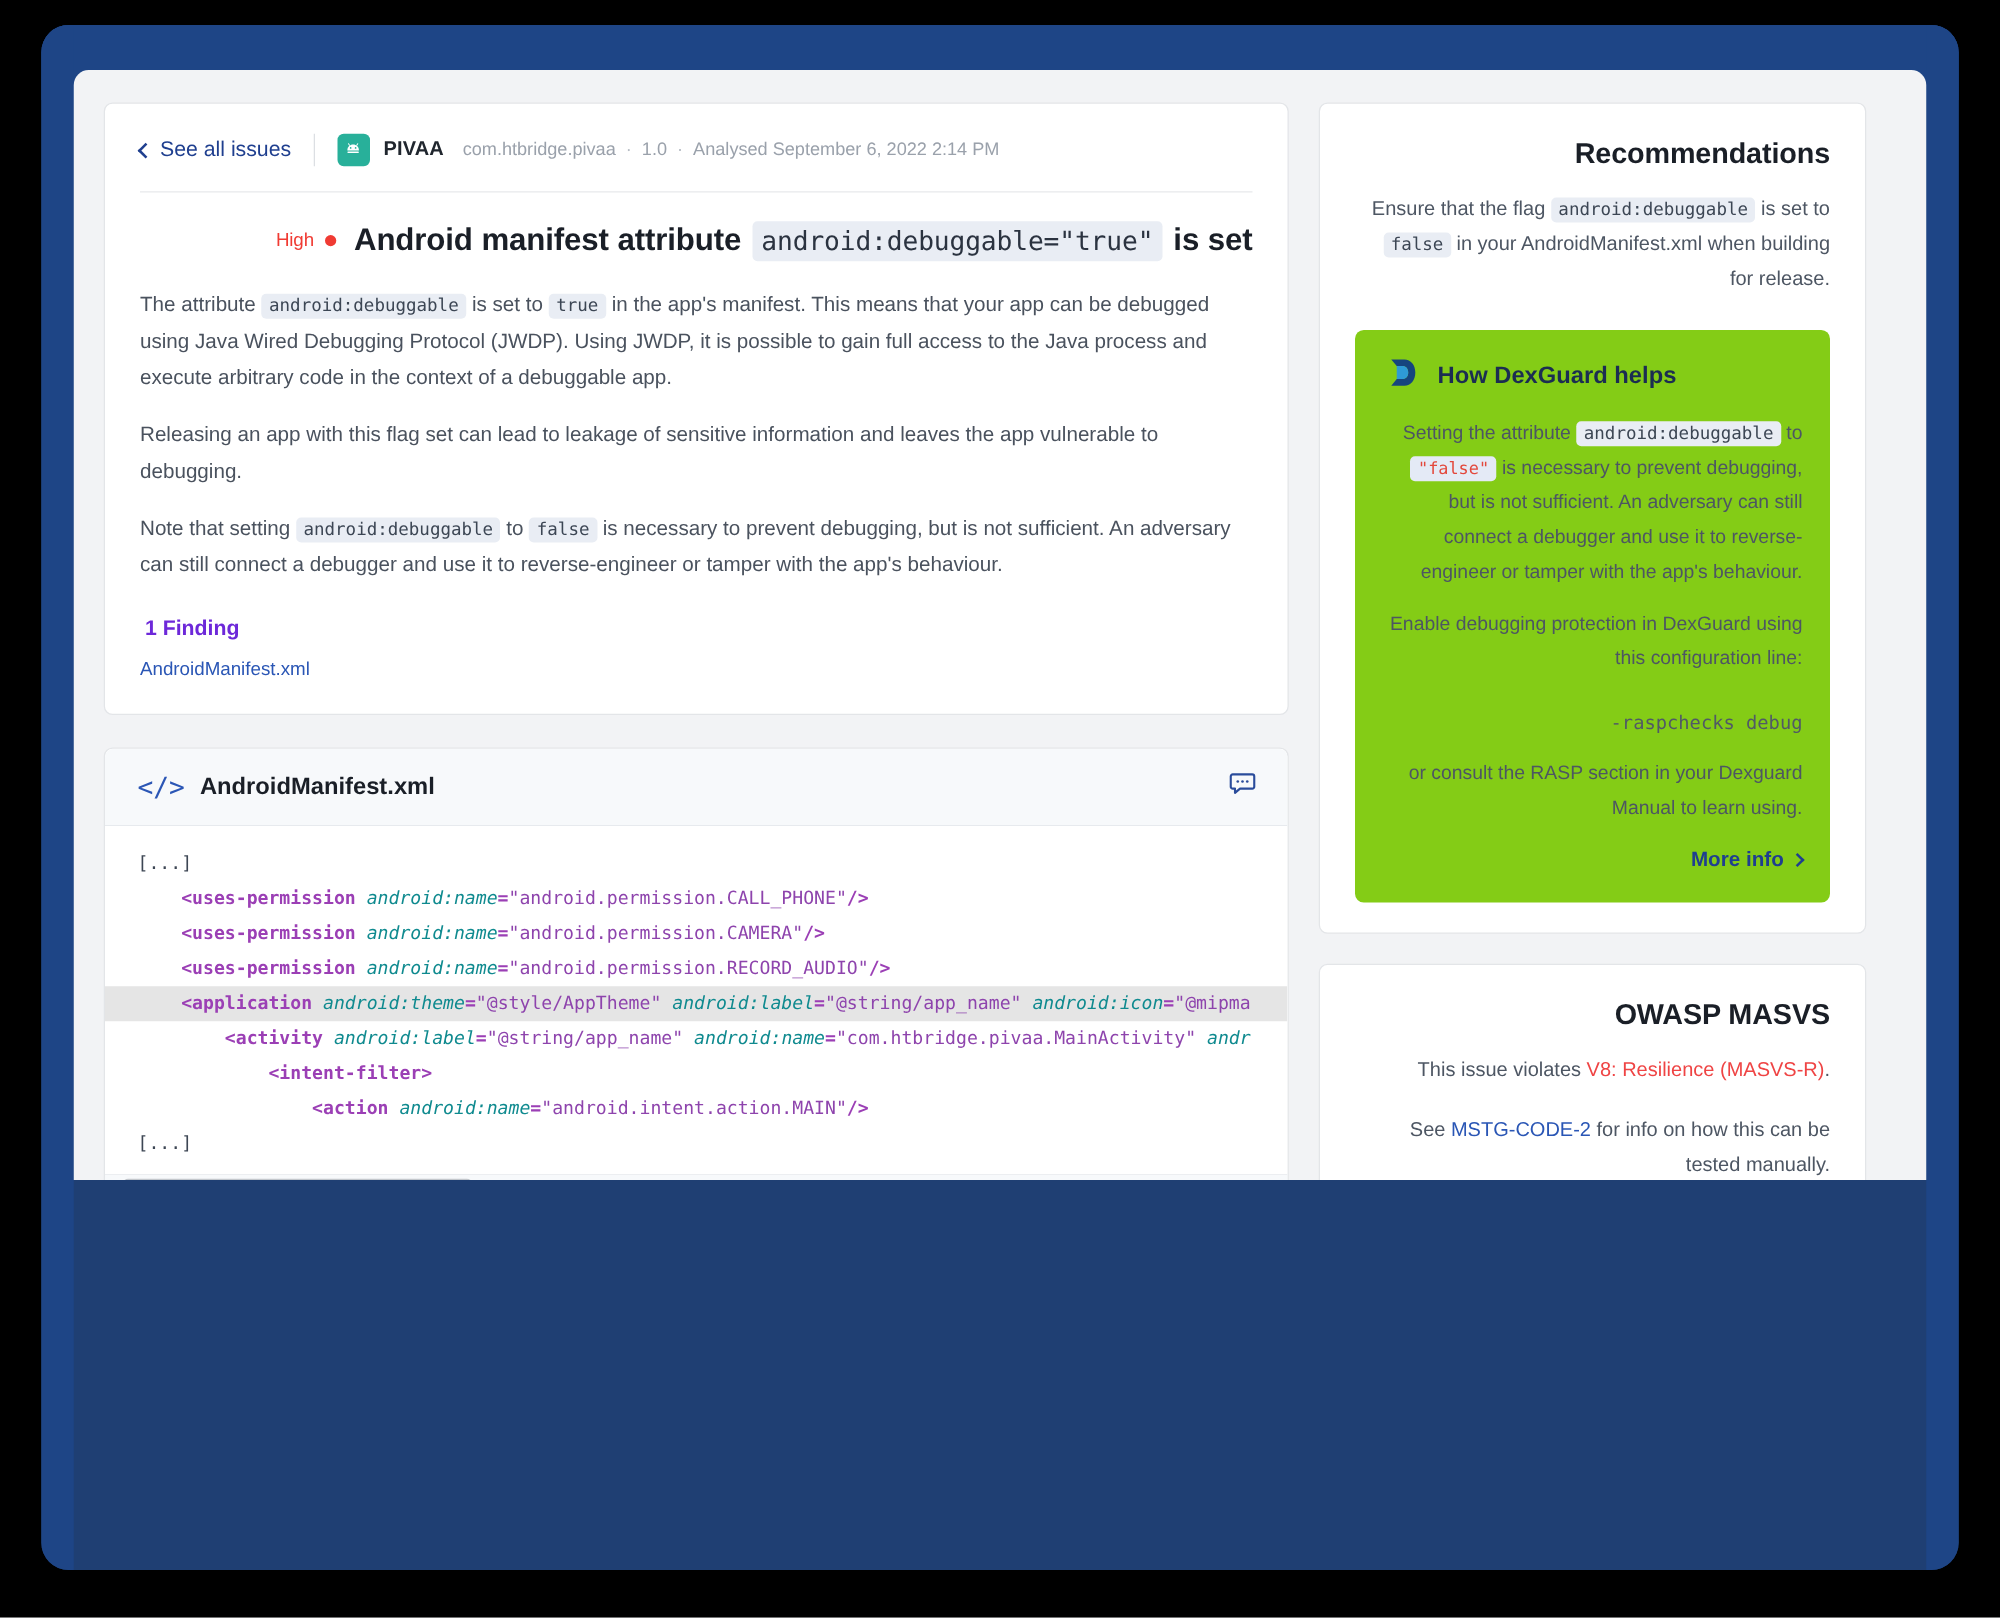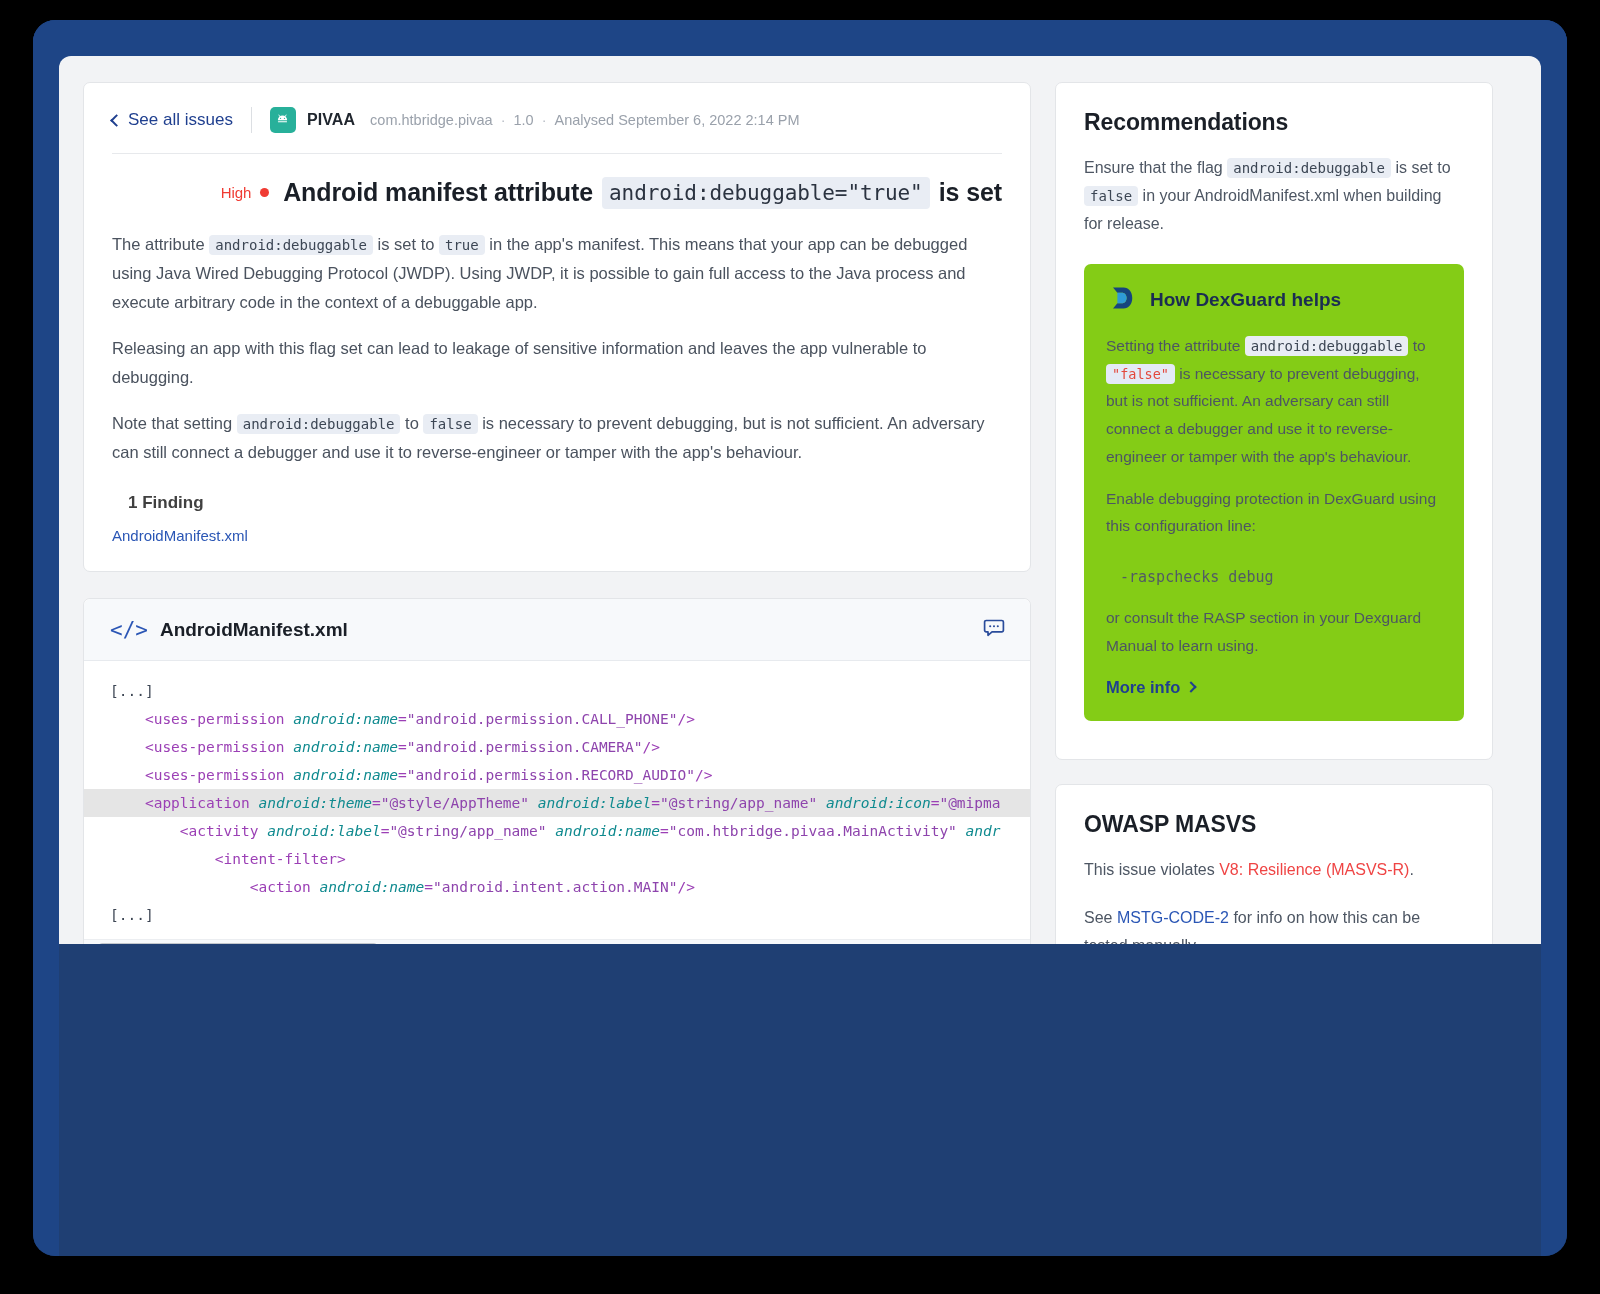--- a/index.html
+++ b/index.html
@@ -126,22 +126,22 @@
     margin:0 0 16px 0; max-width:880px;
   }
   code.chip {
     font-family:"DejaVu Sans Mono", monospace;
     font-size:14px;
     background:#e9edf4; color:#3c4654;
     border-radius:4px; padding:2px 6px;
   }
 
   .finding-count {
-    font-size:17px; font-weight:700; color:#404040;
-    margin:26px 0 14px 16px;
+    font-size:17px; font-weight:700; color:#6d28d9;
+    margin:26px 0 14px 4px;
   }
   .finding-link {
     font-size:15px; color:#2a56b5; text-decoration:none; cursor:pointer;
     display:inline-block;
   }
 
   
   .code-card { margin-top:26px; overflow:hidden; }
   .code-head {
     background:#f7f9fb;
@@ -160,39 +160,39 @@
     padding:16px 0 10px 0;
     font-family:"DejaVu Sans Mono", monospace;
     font-size:14.5px;
     line-height:28px;
     color:#3d4654;
     overflow:hidden;
     position:relative;
   }
   .code-line { white-space:pre; padding:0 26px; }
   .code-line.hl { background:#e5e5e5; }
-  .tag  { color:#9b3fb5; }
+  .tag  { color:#9b3fb5;font-weight:bold; }
   .attr { color:#0f8a8f; font-style:italic; }
   .val  { color:#8e44ad; }
   .plain{ color:#3d4654; }
 
   .scroll-track {
     height:12px; background:#f7f9fb;
     border-top:1px solid #eceef1;
     padding:3px 26px 0 0;
     display:flex; align-items:center;
     border-bottom-left-radius:7px; border-bottom-right-radius:7px;
   }
   .scroll-thumb {
     height:9px; width:280px; background:#c3c7cc; border-radius:5px;
     margin-left:14px;
   }
 
   
-  .side-card { padding:26px 28px 38px 28px; margin-bottom:24px; }
+  .side-card { padding:26px 28px 24px 28px; margin-bottom:24px;text-align:right; }
   .side-card.last { margin-bottom:0; }
   h2.side-title {
     margin:0 0 18px 0;
     font-size:23px; font-weight:700; color:#1a1f27; letter-spacing:-.1px;
   }
   p.side-para {
     font-size:16px; color:#4d5663; line-height:1.75; margin:0 0 4px 0;
   }
   .side-link { color:#2a56b5; text-decoration:none; cursor:pointer; }
 

